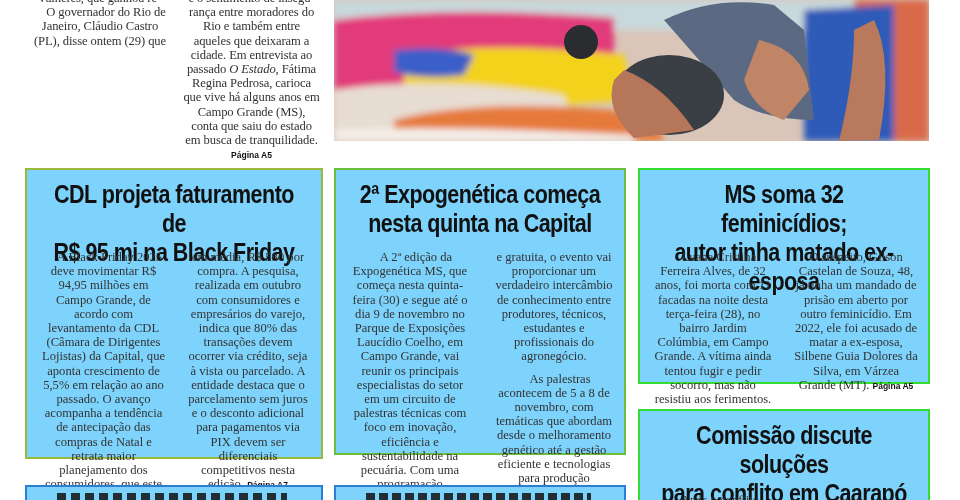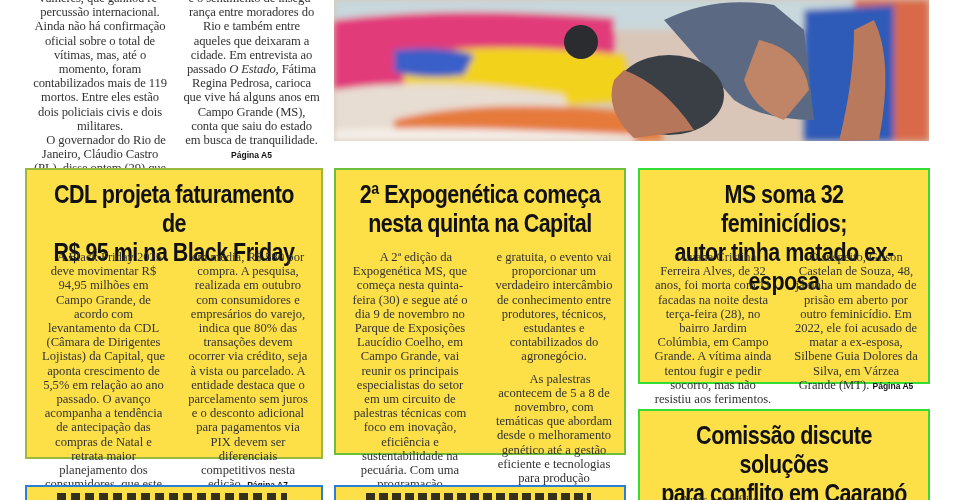--- a/index.html
+++ b/index.html
@@ -3,32 +3,31 @@
 <meta charset="utf-8">
 <style>
   * { box-sizing: border-box; margin: 0; padding: 0; }
   html, body { width: 960px; height: 500px; overflow: hidden; background: #ffffff; }
   body { position: relative; font-family: "DejaVu Serif", "Liberation Serif", serif; color: #2b2b2b; }
   .col-text { position: absolute; font-family: "Liberation Serif", "DejaVu Serif", serif; font-size: 12.6px; line-height: 14.2px; text-align: center; color: #333; letter-spacing: -0.1px; }
   .col-text p { margin: 0; }
   .indent { text-indent: 12px; }
   .page-ref { font-family: "Liberation Sans", "DejaVu Sans", sans-serif; font-weight: bold; font-size: 8.5px; color: #111; letter-spacing: 0; }
   .photo { position: absolute; left: 334px; top: 0; width: 595px; height: 141px; overflow: hidden; background: #e8dcd0; }
-  .box { position: absolute; border: 2px solid; background: #fde047; }
+  .box { position: absolute; border: 2px solid; background: #7dd3fc; }
   .headline { position: absolute; left: 0; right: 0; text-align: center; font-family: "Liberation Sans", "DejaVu Sans", sans-serif; font-weight: bold; color: #111; font-size: 25px; line-height: 29px; letter-spacing: -0.6px; transform: scaleX(0.86); transform-origin: center top; }
   .box-col { position: absolute; font-family: "Liberation Serif", "DejaVu Serif", serif; font-size: 12.6px; line-height: 14.2px; text-align: center; color: #333; }
   .box-col p { margin: 8px; }
   .em { font-style: italic; }
 </style>
 </head>
 <body>
 
 <div class="col-text" style="left:30px; top:-9px; width:140px;">
   <p>vulheres, que ganhou re-</p>
-  <p>percussão internacional. Ainda não há confirmação oficial sobre o total de vítimas, mas, até o momento, foram contabilizados mais de 119 mortos. Entre eles estão dois policiais civis e dois militares.</p>
   <p class="indent">O governador do Rio de Janeiro, Cláudio Castro (PL), disse ontem (29) que</p>
 </div>
 
 <div class="col-text" style="left:183px; top:-9px; width:137px;">
   <p>e o sentimento de insegu-</p>
   <p><span>rança entre moradores do Rio e também entre aqueles que deixaram a cidade. Em entrevista ao passado </span><span class="em">O Estado</span><span>, Fátima Regina Pedrosa, carioca que vive há alguns anos em Campo Grande (MS), conta que saiu do estado em busca de tranquilidade.</span> <span class="page-ref">Página A5</span></p>
 </div>
 
 <div class="photo">
   <svg width="595" height="141" viewBox="0 0 595 141">
@@ -73,21 +72,21 @@
 
 <div class="box" style="left:334px; top:168px; width:292px; height:287px; border-color:#6cbf3c;text-decoration:underline;">
   <div class="headline" style="top:10px;">
     <div>2ª Expogenética começa</div>
     <div>nesta quinta na Capital</div>
   </div>
   <div class="box-col" style="left:4px; top:72px; width:140px;">
     <p class="indent">A 2ª edição da Expogenética MS, que começa nesta quinta-feira (30) e segue até o dia 9 de novembro no Parque de Exposições Laucídio Coelho, em Campo Grande, vai reunir os principais especialistas do setor em um circuito de palestras técnicas com foco em inovação, eficiência e sustentabilidade na pecuária. Com uma programação diversificada</p>
   </div>
   <div class="box-col" style="left:148px; top:72px; width:140px;">
-    <p>e gratuita, o evento vai proporcionar um verdadeiro intercâmbio de conhecimento entre produtores, técnicos, estudantes e contabilizados do agronegócio.</p>
+    <p>e gratuita, o evento vai proporcionar um verdadeiro intercâmbio de conhecimento entre produtores, técnicos, estudantes e profissionais do agronegócio.</p>
     <p class="indent">As palestras acontecem de 5 a 8 de novembro, com temáticas que abordam desde o melhoramento genético até a gestão eficiente e tecnologias para produção sustentável.</p>
   </div>
 </div>
 
 <div class="box" style="left:638px; top:168px; width:292px; height:216px; border-color:#33dd33;">
   <div class="headline" style="top:10px;">
     <div>MS soma 32 feminicídios;</div>
     <div>autor tinha matado ex-esposa</div>
   </div>
   <div class="box-col" style="left:4px; top:72px; width:138px;">

